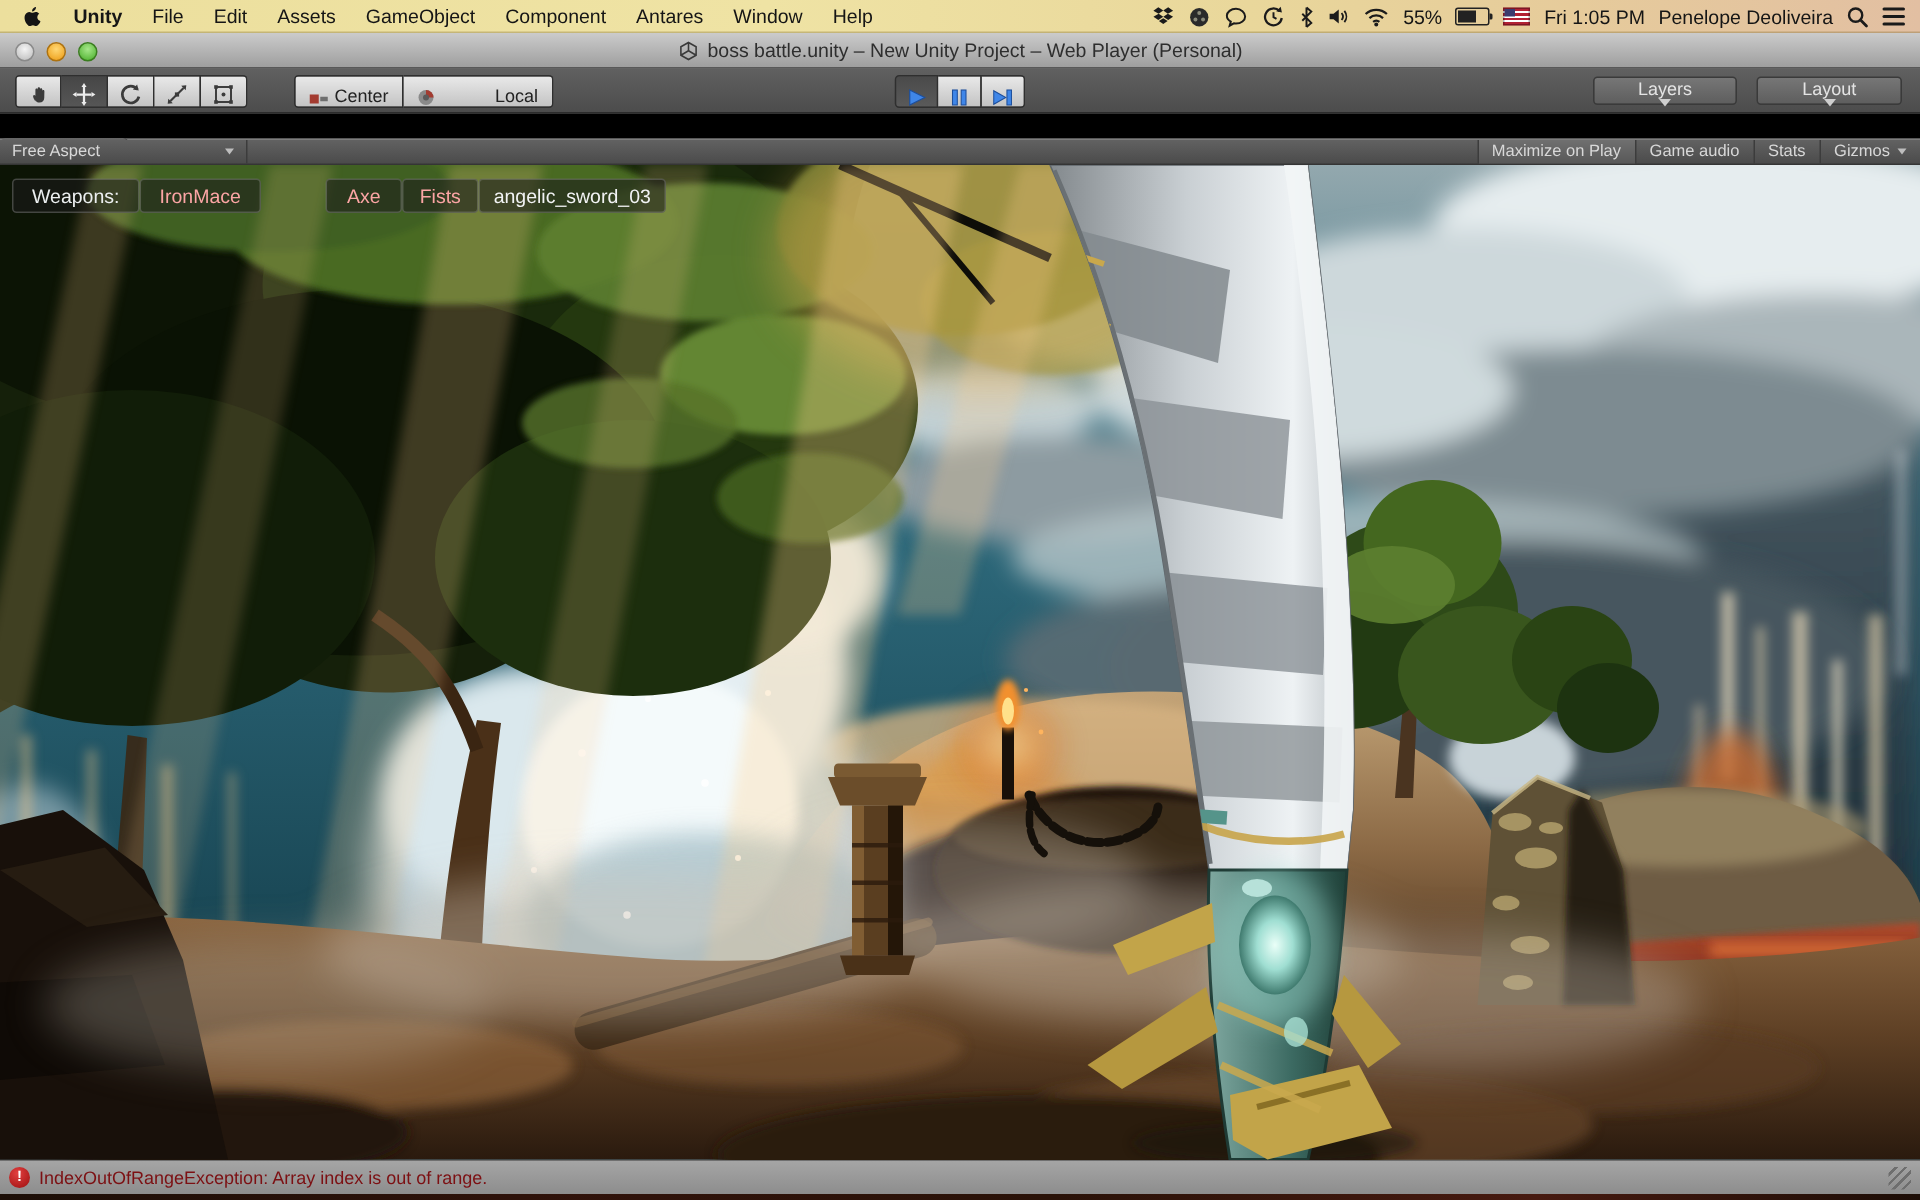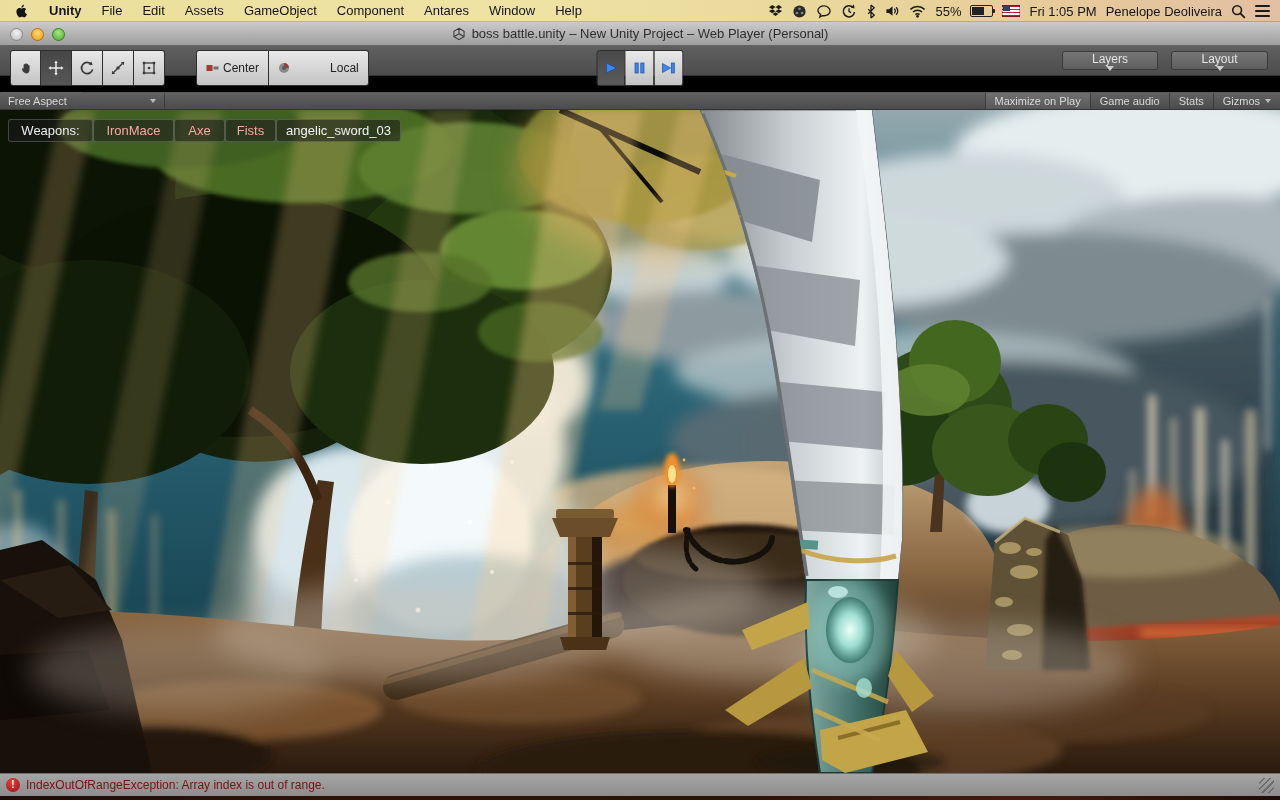--- a/index.html
+++ b/index.html
@@ -34,22 +34,22 @@
   .light.close{background:radial-gradient(circle at 50% 35%,#f4f4f4,#b9b9b9);border:1px solid #8a8a8a;}
   .light.min{background:radial-gradient(circle at 50% 35%,#ffd773,#ec9a12);border:1px solid #ad7210;}
   .light.zoom{background:radial-gradient(circle at 50% 35%,#a6e78a,#47ad28);border:1px solid #3a7d1f;}
   .title{height:100%;display:flex;align-items:center;justify-content:center;gap:6px;
     font-size:13px;color:#2e2e2e;}
 
   
   .toolbar{position:absolute;top:46px;left:0;width:100%;height:30px;
     background:linear-gradient(#606060,#4c4c4c);border-bottom:1px solid #323232;box-sizing:border-box;z-index:30;}
   .tgroup{position:absolute;top:4px;display:flex;}
-  .tbtn{height:36px;background:linear-gradient(#e9e9e9,#c3c3c3);border:1px solid #2f2f2f;border-left:none;
-    display:flex;align-items:center;justify-content:center;box-sizing:border-box;}
+  .tbtn{height:22px;background:linear-gradient(#e9e9e9,#c3c3c3);border:1px solid #2f2f2f;border-left:none;
+    display:flex;align-items:flex-end;justify-content:center;box-sizing:border-box;}
   .tgroup .tbtn:first-child{border-left:1px solid #2f2f2f;border-radius:3px 0 0 3px;}
   .tgroup .tbtn:last-child{border-radius:0 3px 3px 0;gap:40px;}
   .tbtn.sel{background:linear-gradient(#464646,#565656);}
   .tools{left:10px;} .tools .tbtn{width:31px;}
   .pivot{left:196px;} .pivot .tbtn{padding:0 9px;font-size:12px;color:#222;gap:4px;}
   .playgrp{left:50%;transform:translateX(-50%);} .playgrp .tbtn{width:29px;}
   .playgrp .tbtn.sel{background:linear-gradient(#4a4a4a,#5a5a5a);}
   .ddgroup{position:absolute;top:5px;height:19px;display:flex;align-items:center;justify-content:space-between;
     background:linear-gradient(#767676,#5e5e5e);border:1px solid #3a3a3a;border-radius:3px;
     padding:0 7px;font-size:12px;color:#e4e4e4;box-sizing:border-box;flex-direction:column;}
@@ -77,21 +77,21 @@
   
   .viewport{position:absolute;top:110px;left:0;width:1280px;height:663px;background:#0d2a33;z-index:10;}
   .viewport svg{display:block;width:100%;height:100%;}
   .hud{position:absolute;top:9px;left:8px;display:flex;gap:0;z-index:15;}
   .hud-btn{height:23px;background:rgba(26,26,26,.58);border:1px solid rgba(170,170,170,.32);
     border-radius:3px;display:flex;align-items:center;justify-content:center;font-size:13px;
     color:#fca5a5;box-sizing:border-box;}
   .hud-btn.active{color:#f2f3f4;}
   .hud-btn:nth-child(1){width:85px;color:#eceff0;}
   .hud-btn:nth-child(2){width:81px;}
-  .hud-btn:nth-child(3){width:51px;}
+  .hud-btn:nth-child(3){width:51px;margin-left:43px;}
   .hud-btn:nth-child(4){width:51px;}
   .hud-btn:nth-child(5){width:125px;}
 
   
   .statusbar{position:absolute;top:773px;left:0;width:100%;height:23px;
     background:linear-gradient(#a5a5a5,#8d8d8d);border-top:1px solid #6f6f6f;box-sizing:border-box;
     display:flex;align-items:center;gap:6px;padding:0 6px;z-index:30;}
   .err-ico{width:14px;height:14px;border-radius:50%;background:radial-gradient(circle at 40% 30%,#e24040,#9c0f0f);
     color:#fff;font-weight:bold;font-size:10px;line-height:14px;text-align:center;flex:0 0 auto;}
   .err-txt{font-size:12px;color:#7c1013;}

